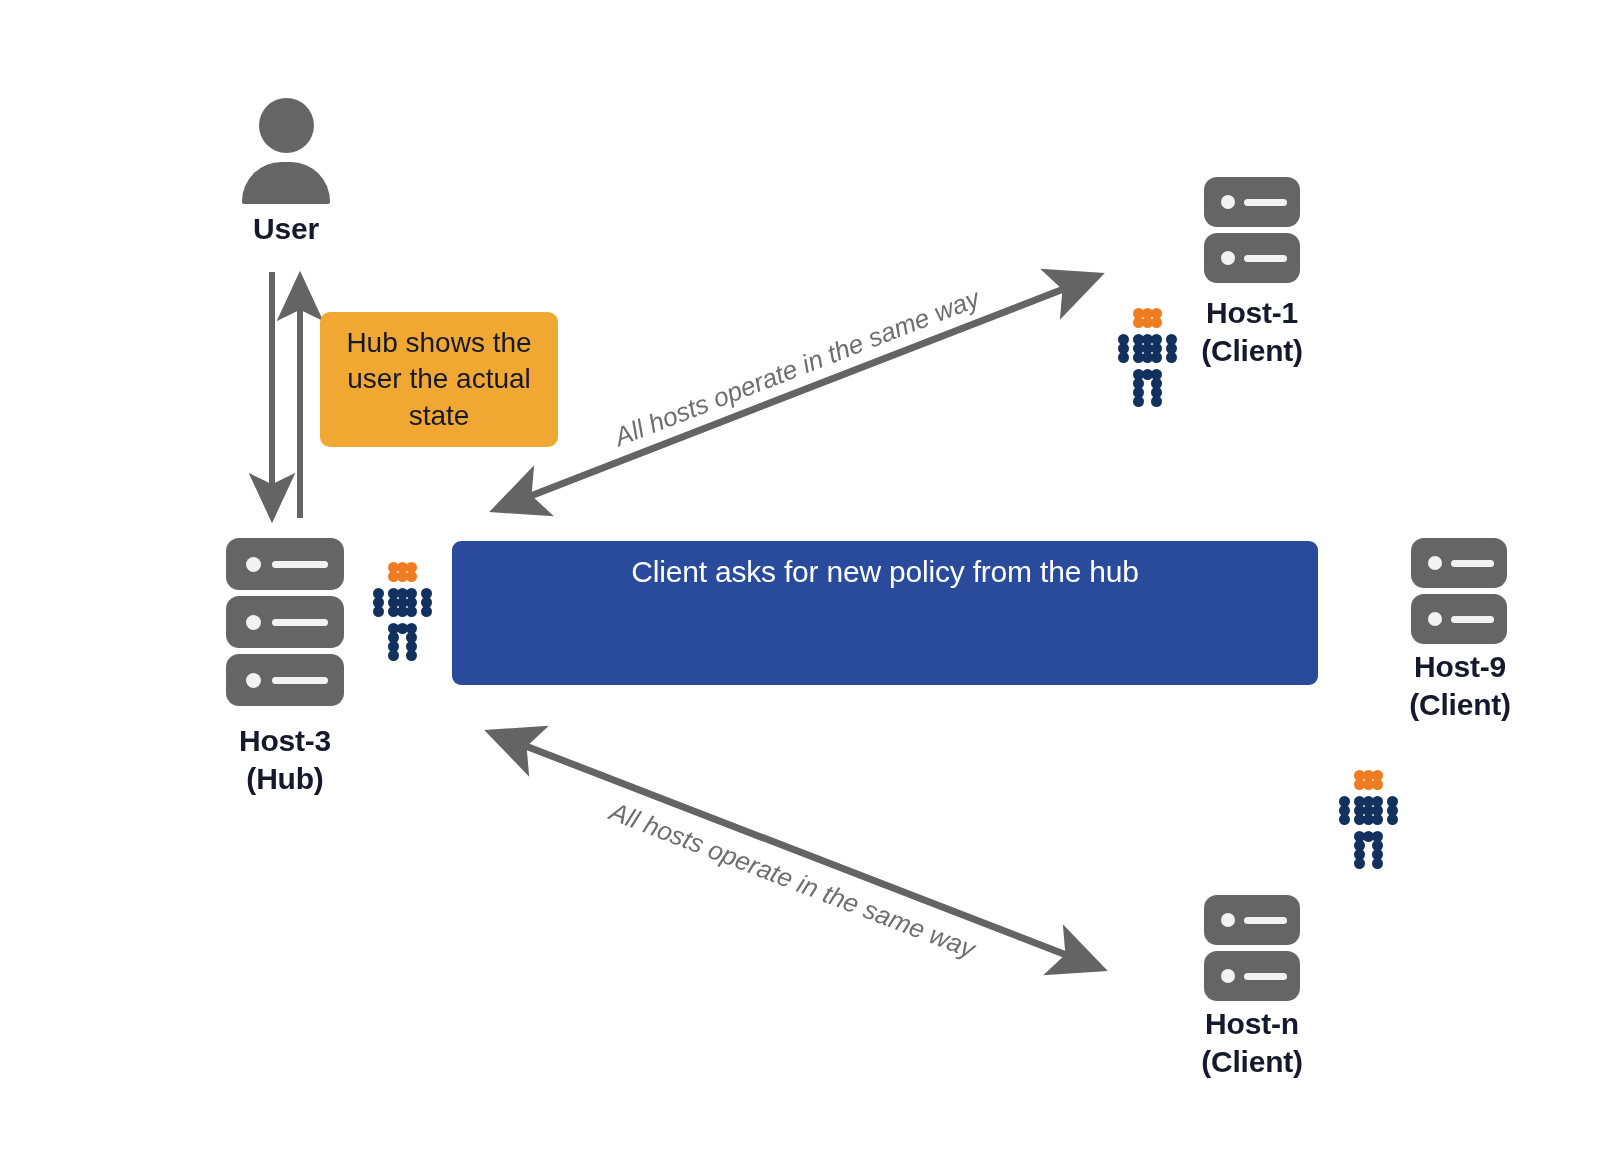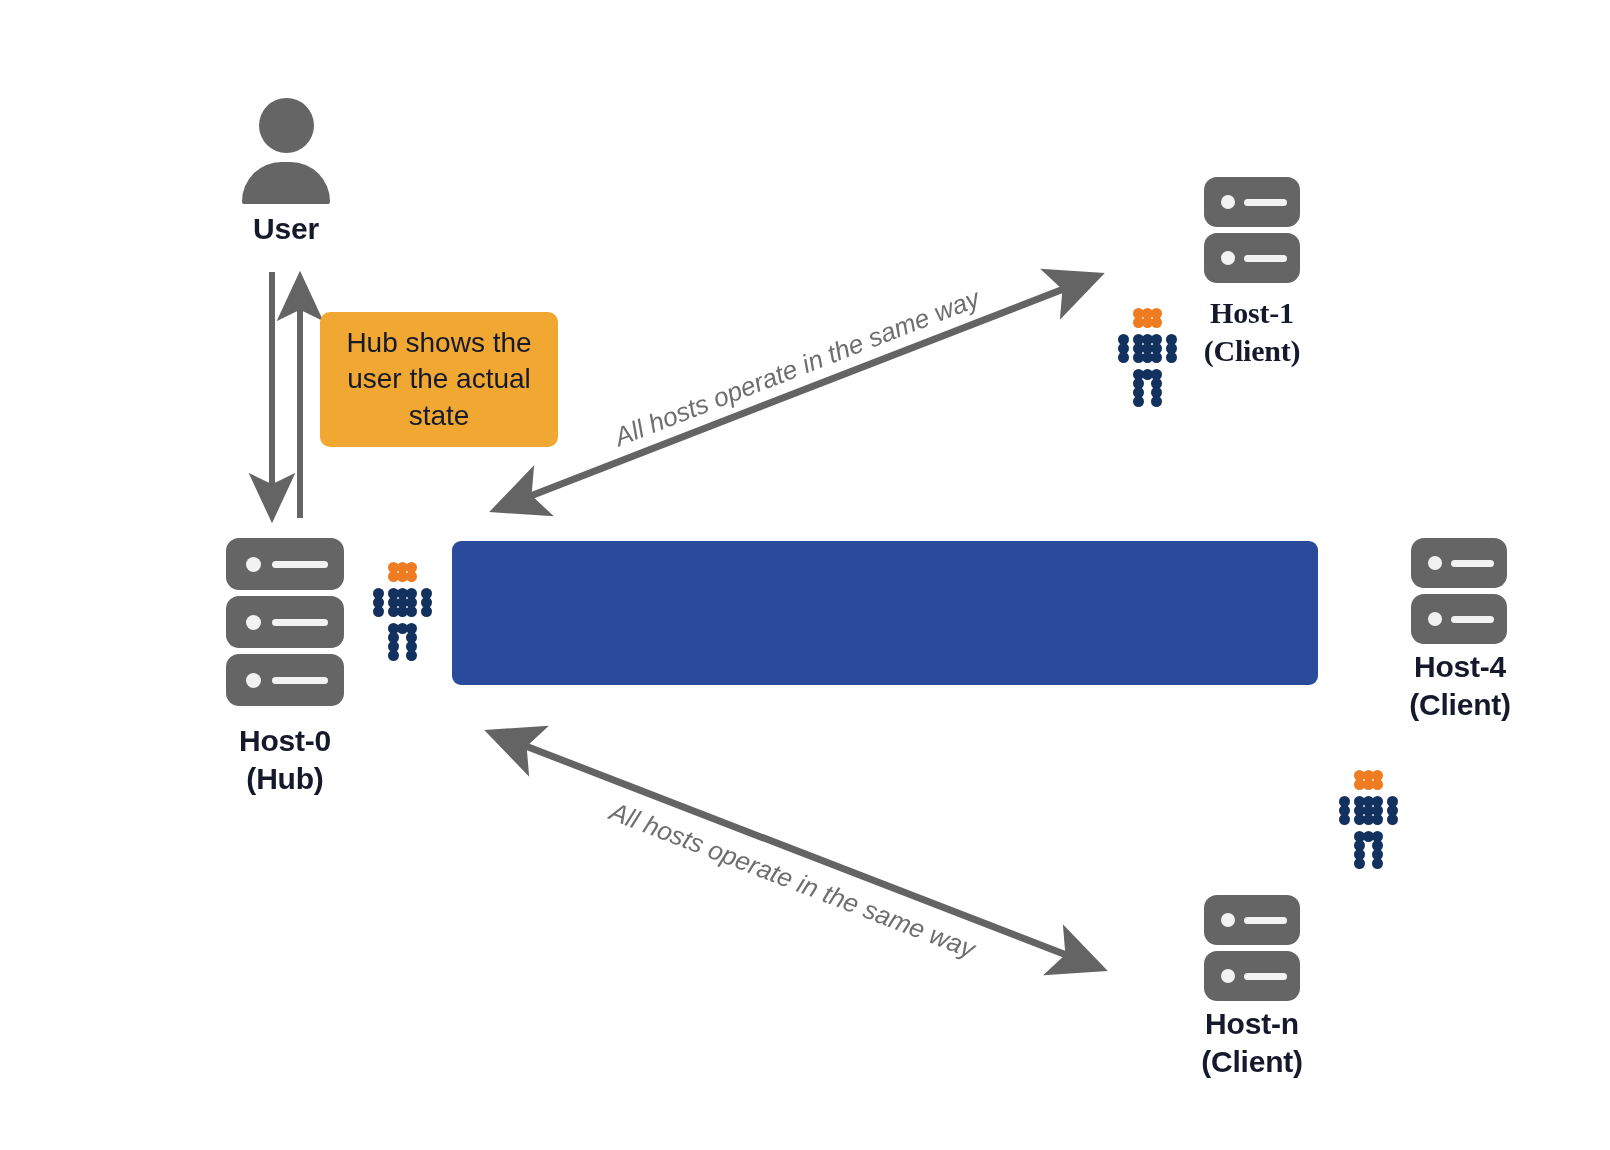--- a/index.html
+++ b/index.html
@@ -167,20 +167,21 @@
   <div class="abs user-label" style="left:186px;top:212px;width:200px;">User</div>
 
 
   <div class="abs callout" style="left:320px;top:312px;width:238px;height:135px;background:#f0a832;">
     <span>Hub shows the
 user the actual
 state</span>
   </div>
 
   <div class="abs bluebar" style="left:452px;top:541px;width:866px;height:144px;background:#2a4b9b;">
+    <div class="bluebar-text">Client asks for new policy from the hub</div>
   </div>
 
   <div class="abs" style="left:226px;top:538px;">
     <div class="server-stack">
       <div class="server-unit" style="width:118px;height:52px;margin-bottom:6px;">
         <span class="server-dot" style="left:20px;top:19px;width:15px;height:15px;"></span>
         <span class="server-bar" style="left:46px;top:23px;width:56px;height:7px;"></span>
       </div>
       <div class="server-unit" style="width:118px;height:52px;margin-bottom:6px;">
         <span class="server-dot" style="left:20px;top:19px;width:15px;height:15px;"></span>
@@ -223,21 +224,21 @@
     <i class="dot-navy" style="left:25px;top:61px;width:11px;height:11px;"></i>
     <i class="dot-navy" style="left:34px;top:61px;width:11px;height:11px;"></i>
 
     <i class="dot-navy" style="left:16px;top:70px;width:11px;height:11px;"></i>
     <i class="dot-navy" style="left:34px;top:70px;width:11px;height:11px;"></i>
     <i class="dot-navy" style="left:16px;top:79px;width:11px;height:11px;"></i>
     <i class="dot-navy" style="left:34px;top:79px;width:11px;height:11px;"></i>
     <i class="dot-navy" style="left:16px;top:88px;width:11px;height:11px;"></i>
     <i class="dot-navy" style="left:34px;top:88px;width:11px;height:11px;"></i>
   </div>
-  <div class="abs node-label" style="left:165px;top:722px;width:240px;">Host-0
+  <div class="abs node-label" style="left:165px;top:722px;width:240px;">Host-3
 (Hub)</div>
 
   <div class="abs robot" style="left:1117px;top:204px;width:62px;height:104px;">
     <i class="dot-orange" style="left:16px;top:0px;width:11px;height:11px;"></i>
     <i class="dot-orange" style="left:25px;top:0px;width:11px;height:11px;"></i>
     <i class="dot-orange" style="left:34px;top:0px;width:11px;height:11px;"></i>
     <i class="dot-orange" style="left:16px;top:9px;width:11px;height:11px;"></i>
     <i class="dot-orange" style="left:25px;top:9px;width:11px;height:11px;"></i>
     <i class="dot-orange" style="left:34px;top:9px;width:11px;height:11px;"></i>
     <i class="dot-navy" style="left:16px;top:26px;width:11px;height:11px;"></i>
@@ -270,21 +271,21 @@
       <div class="server-unit" style="width:96px;height:50px;margin-bottom:6px;">
         <span class="server-dot" style="left:17px;top:18px;width:14px;height:14px;"></span>
         <span class="server-bar" style="left:40px;top:22px;width:43px;height:7px;"></span>
       </div>
       <div class="server-unit" style="width:96px;height:50px;">
         <span class="server-dot" style="left:17px;top:18px;width:14px;height:14px;"></span>
         <span class="server-bar" style="left:40px;top:22px;width:43px;height:7px;"></span>
       </div>
     </div>
   </div>
-  <div class="abs node-label" style="left:1132px;top:294px;width:240px;text-align:center;font-family:Liberation Serif, serif;">Host-1
+  <div class="abs node-label" style="left:1132px;top:294px;width:240px;text-align:center;">Host-1
 (Client)</div>
 
   <div class="abs robot" style="left:1338px;top:562px;width:62px;height:104px;">
     <i class="dot-orange" style="left:16px;top:0px;width:11px;height:11px;"></i>
     <i class="dot-orange" style="left:25px;top:0px;width:11px;height:11px;"></i>
     <i class="dot-orange" style="left:34px;top:0px;width:11px;height:11px;"></i>
     <i class="dot-orange" style="left:16px;top:9px;width:11px;height:11px;"></i>
     <i class="dot-orange" style="left:25px;top:9px;width:11px;height:11px;"></i>
     <i class="dot-orange" style="left:34px;top:9px;width:11px;height:11px;"></i>
     <i class="dot-navy" style="left:16px;top:26px;width:11px;height:11px;"></i>
@@ -317,21 +318,21 @@
       <div class="server-unit" style="width:96px;height:50px;margin-bottom:6px;">
         <span class="server-dot" style="left:17px;top:18px;width:14px;height:14px;"></span>
         <span class="server-bar" style="left:40px;top:22px;width:43px;height:7px;"></span>
       </div>
       <div class="server-unit" style="width:96px;height:50px;">
         <span class="server-dot" style="left:17px;top:18px;width:14px;height:14px;"></span>
         <span class="server-bar" style="left:40px;top:22px;width:43px;height:7px;"></span>
       </div>
     </div>
   </div>
-  <div class="abs node-label" style="left:1340px;top:648px;width:240px;text-align:center;">Host-4
+  <div class="abs node-label" style="left:1340px;top:648px;width:240px;text-align:center;">Host-9
 (Client)</div>
 
   <div class="abs" style="left:1204px;top:895px;">
     <div class="server-stack">
       <div class="server-unit" style="width:96px;height:50px;margin-bottom:6px;">
         <span class="server-dot" style="left:17px;top:18px;width:14px;height:14px;"></span>
         <span class="server-bar" style="left:40px;top:22px;width:43px;height:7px;"></span>
       </div>
       <div class="server-unit" style="width:96px;height:50px;">
         <span class="server-dot" style="left:17px;top:18px;width:14px;height:14px;"></span>

